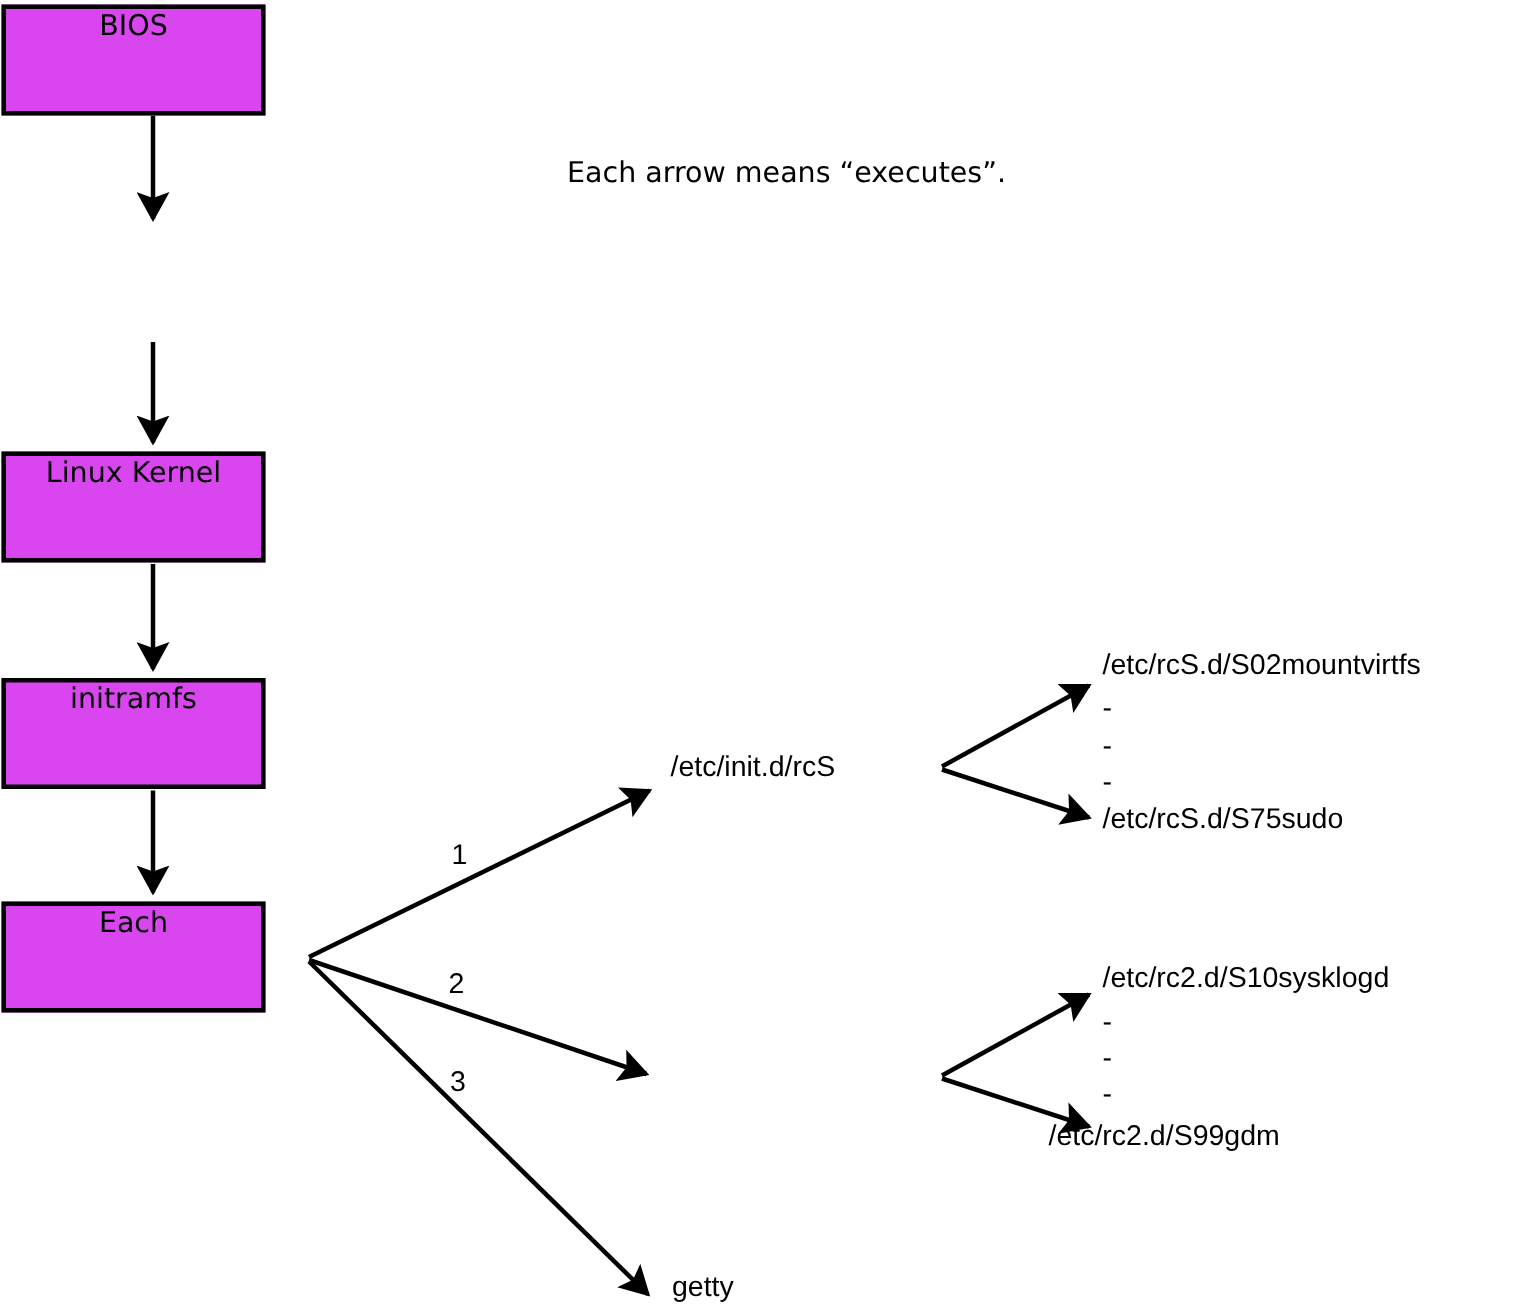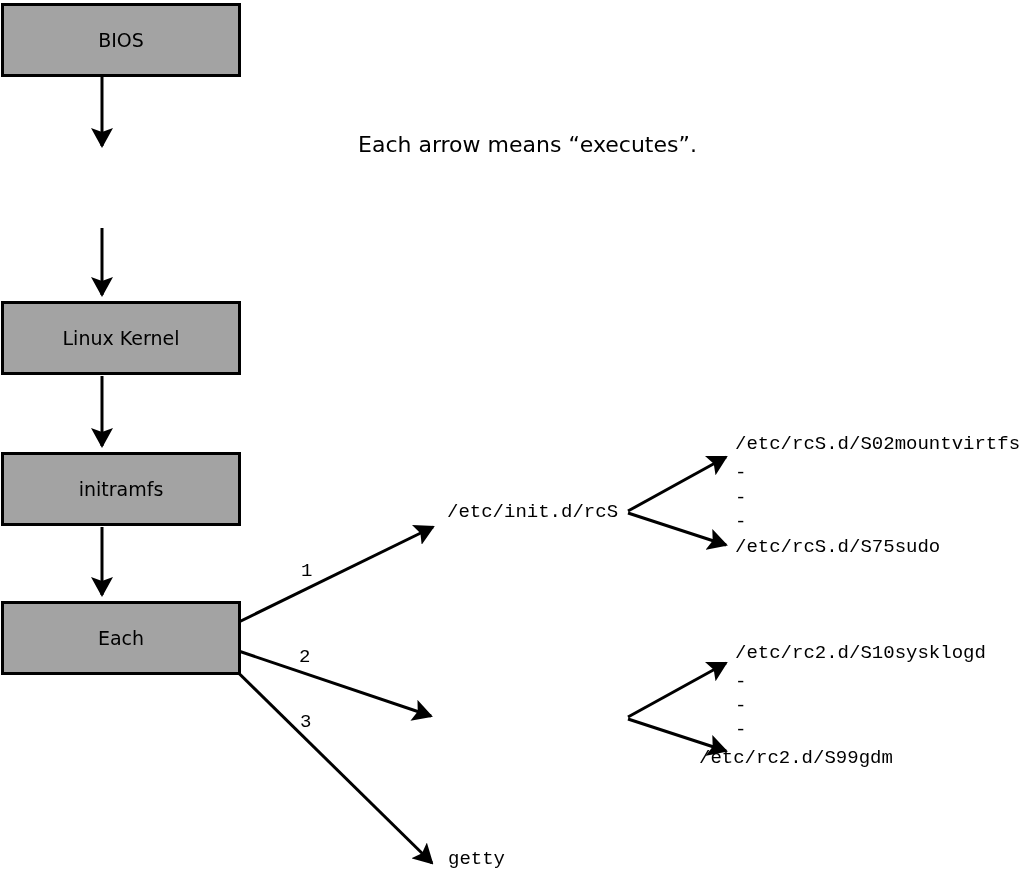--- a/index.html
+++ b/index.html
@@ -23,41 +23,39 @@
     width: 1024px;
     height: 875px;
   }
   .arrows-layer line {
     stroke: #000000;
     stroke-width: 3;
   }
   .node-box {
     position: absolute;
     left: 1px;
-    width: 240px;
+    width: 176px;
     height: 74px;
     box-sizing: border-box;
     border: 3px solid #000000;
-    background: #a3a3a3;
+    background: #d946ef;
     display: flex;
-    align-items: center;
     justify-content: center;
     font-size: 19px;
   }
   .note-text {
     position: absolute;
-    left: 358px;
+    left: 378px;
     top: 104px;
-    font-size: 22px;
+    font-size: 19px;
     white-space: nowrap;
-    margin-top: 28px;
   }
   .mono {
     position: absolute;
-    font-family: Liberation Mono, monospace;
+    font-family: Liberation Sans, sans-serif;
     font-size: 19px;
     line-height: 20px;
     white-space: nowrap;
   }
 </style>
 </head>
 <body>
 
 <div class="canvas">
 

